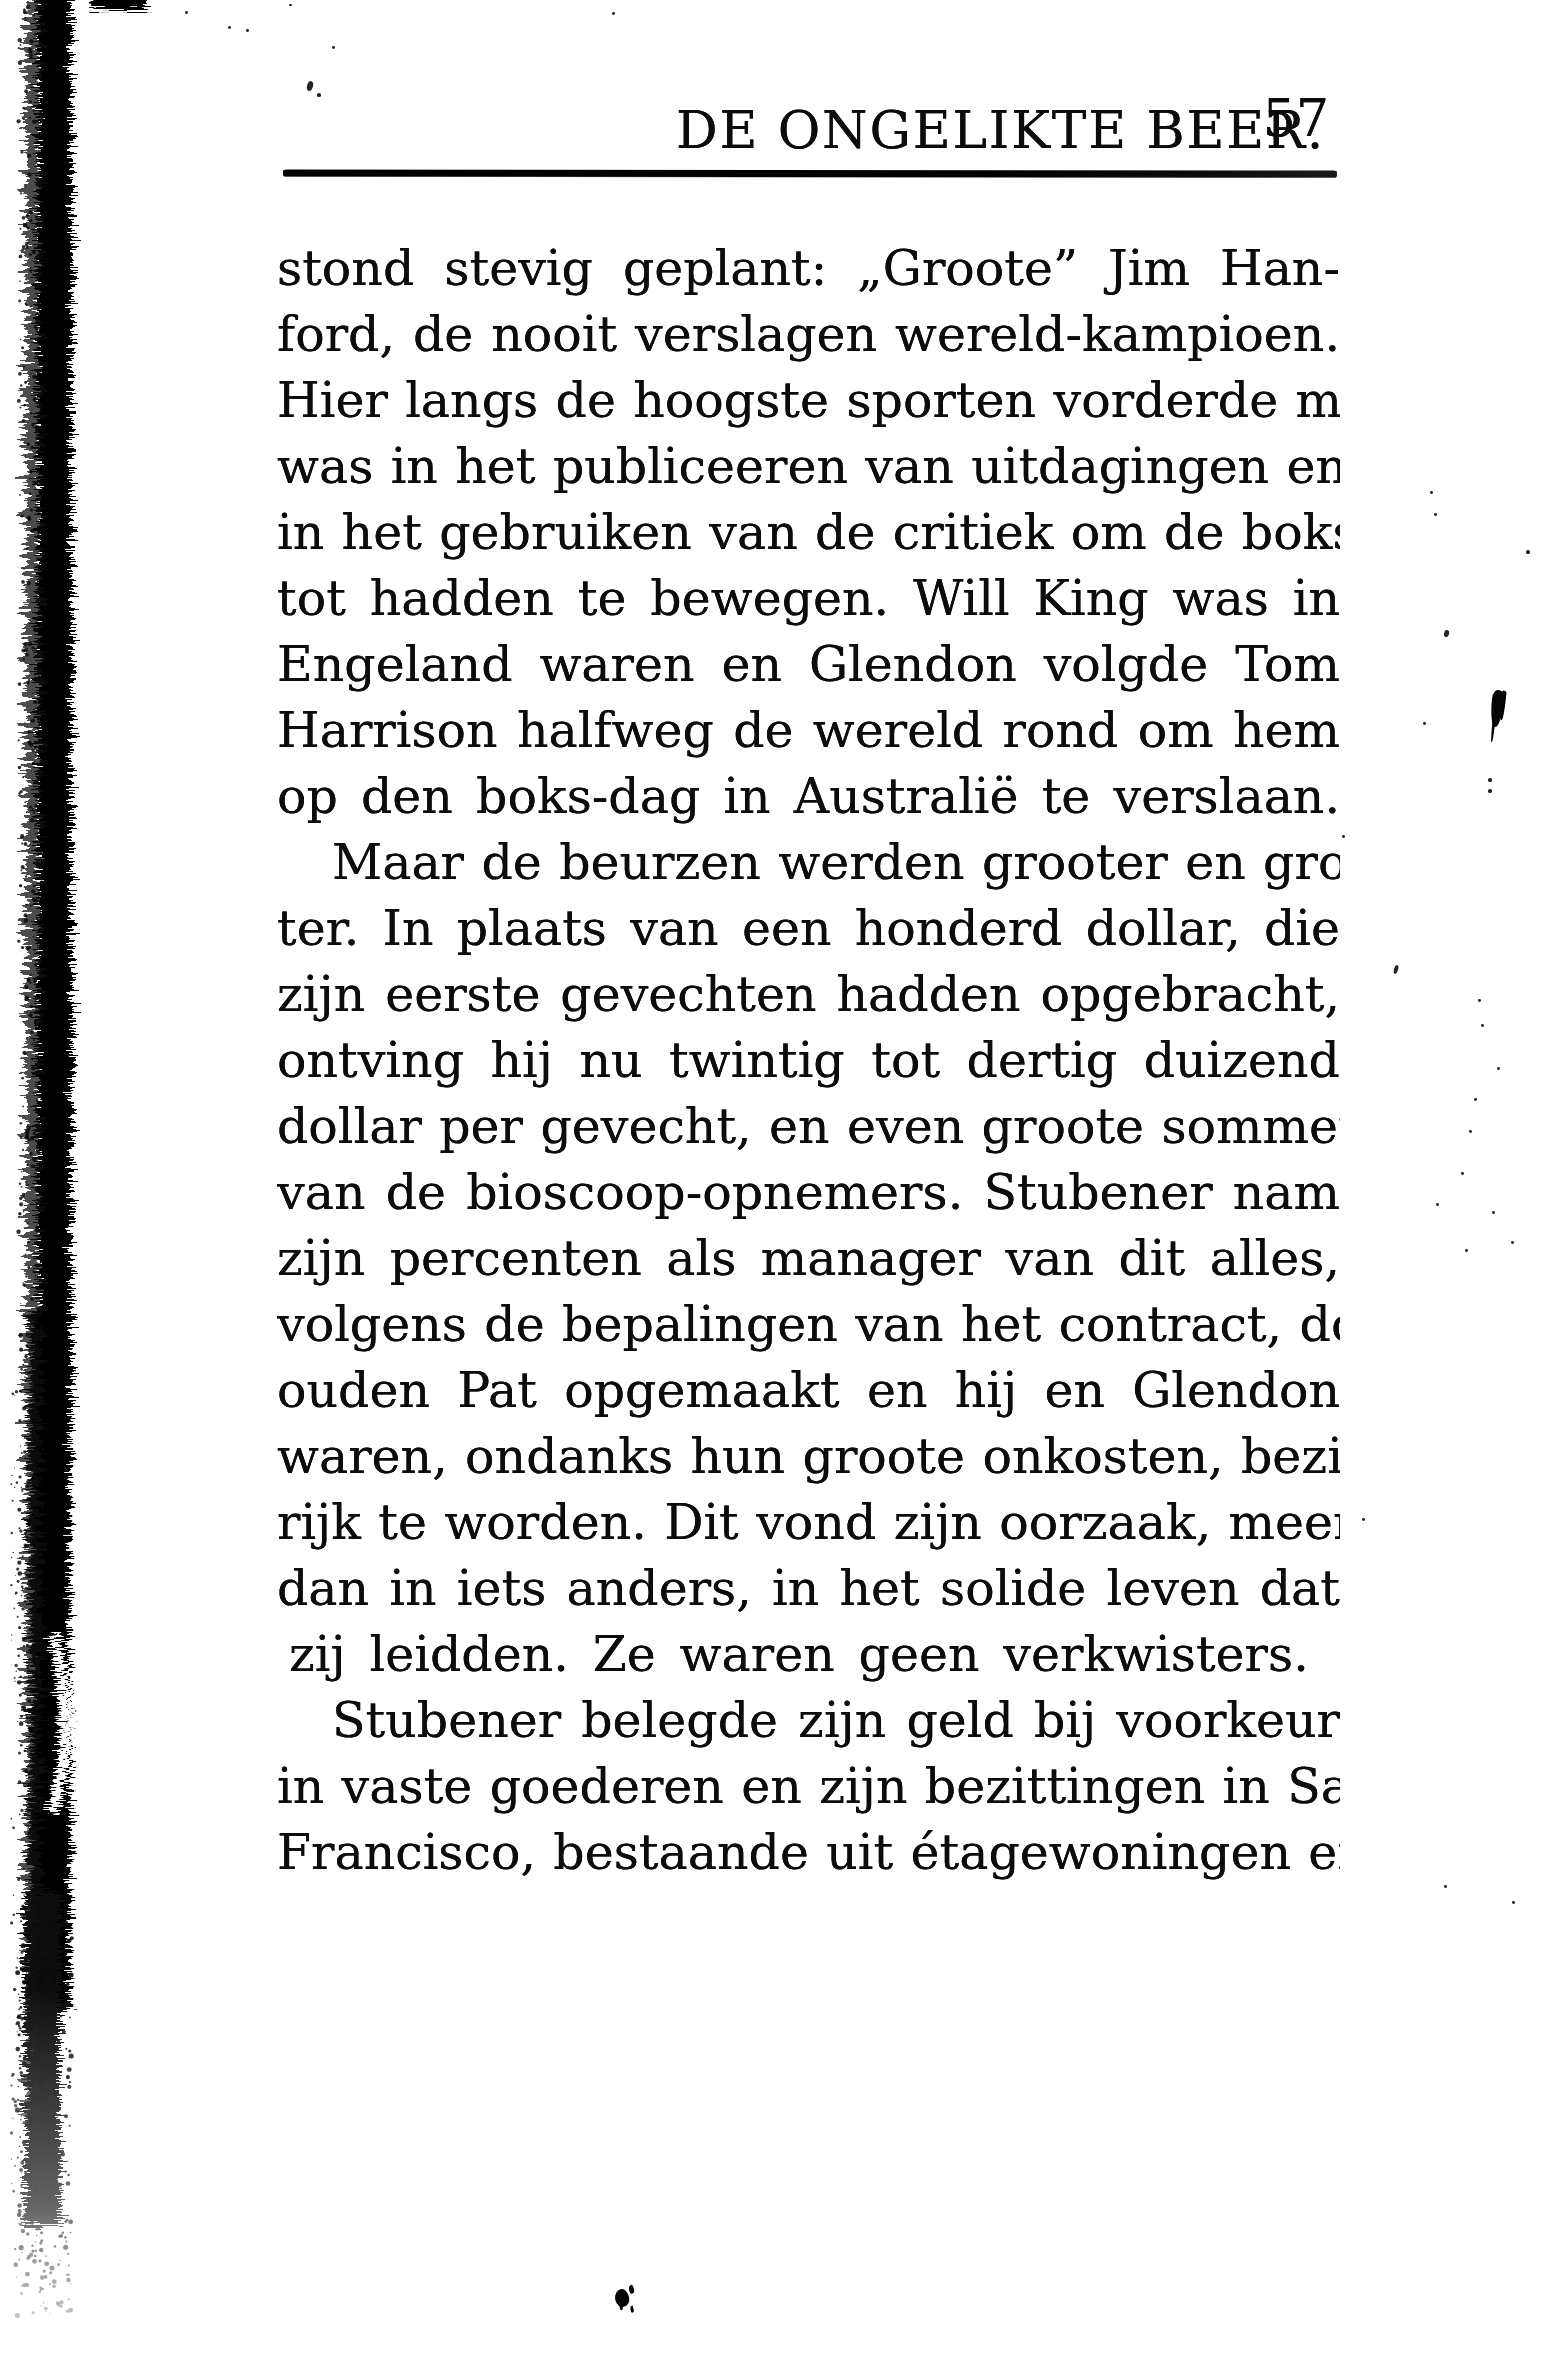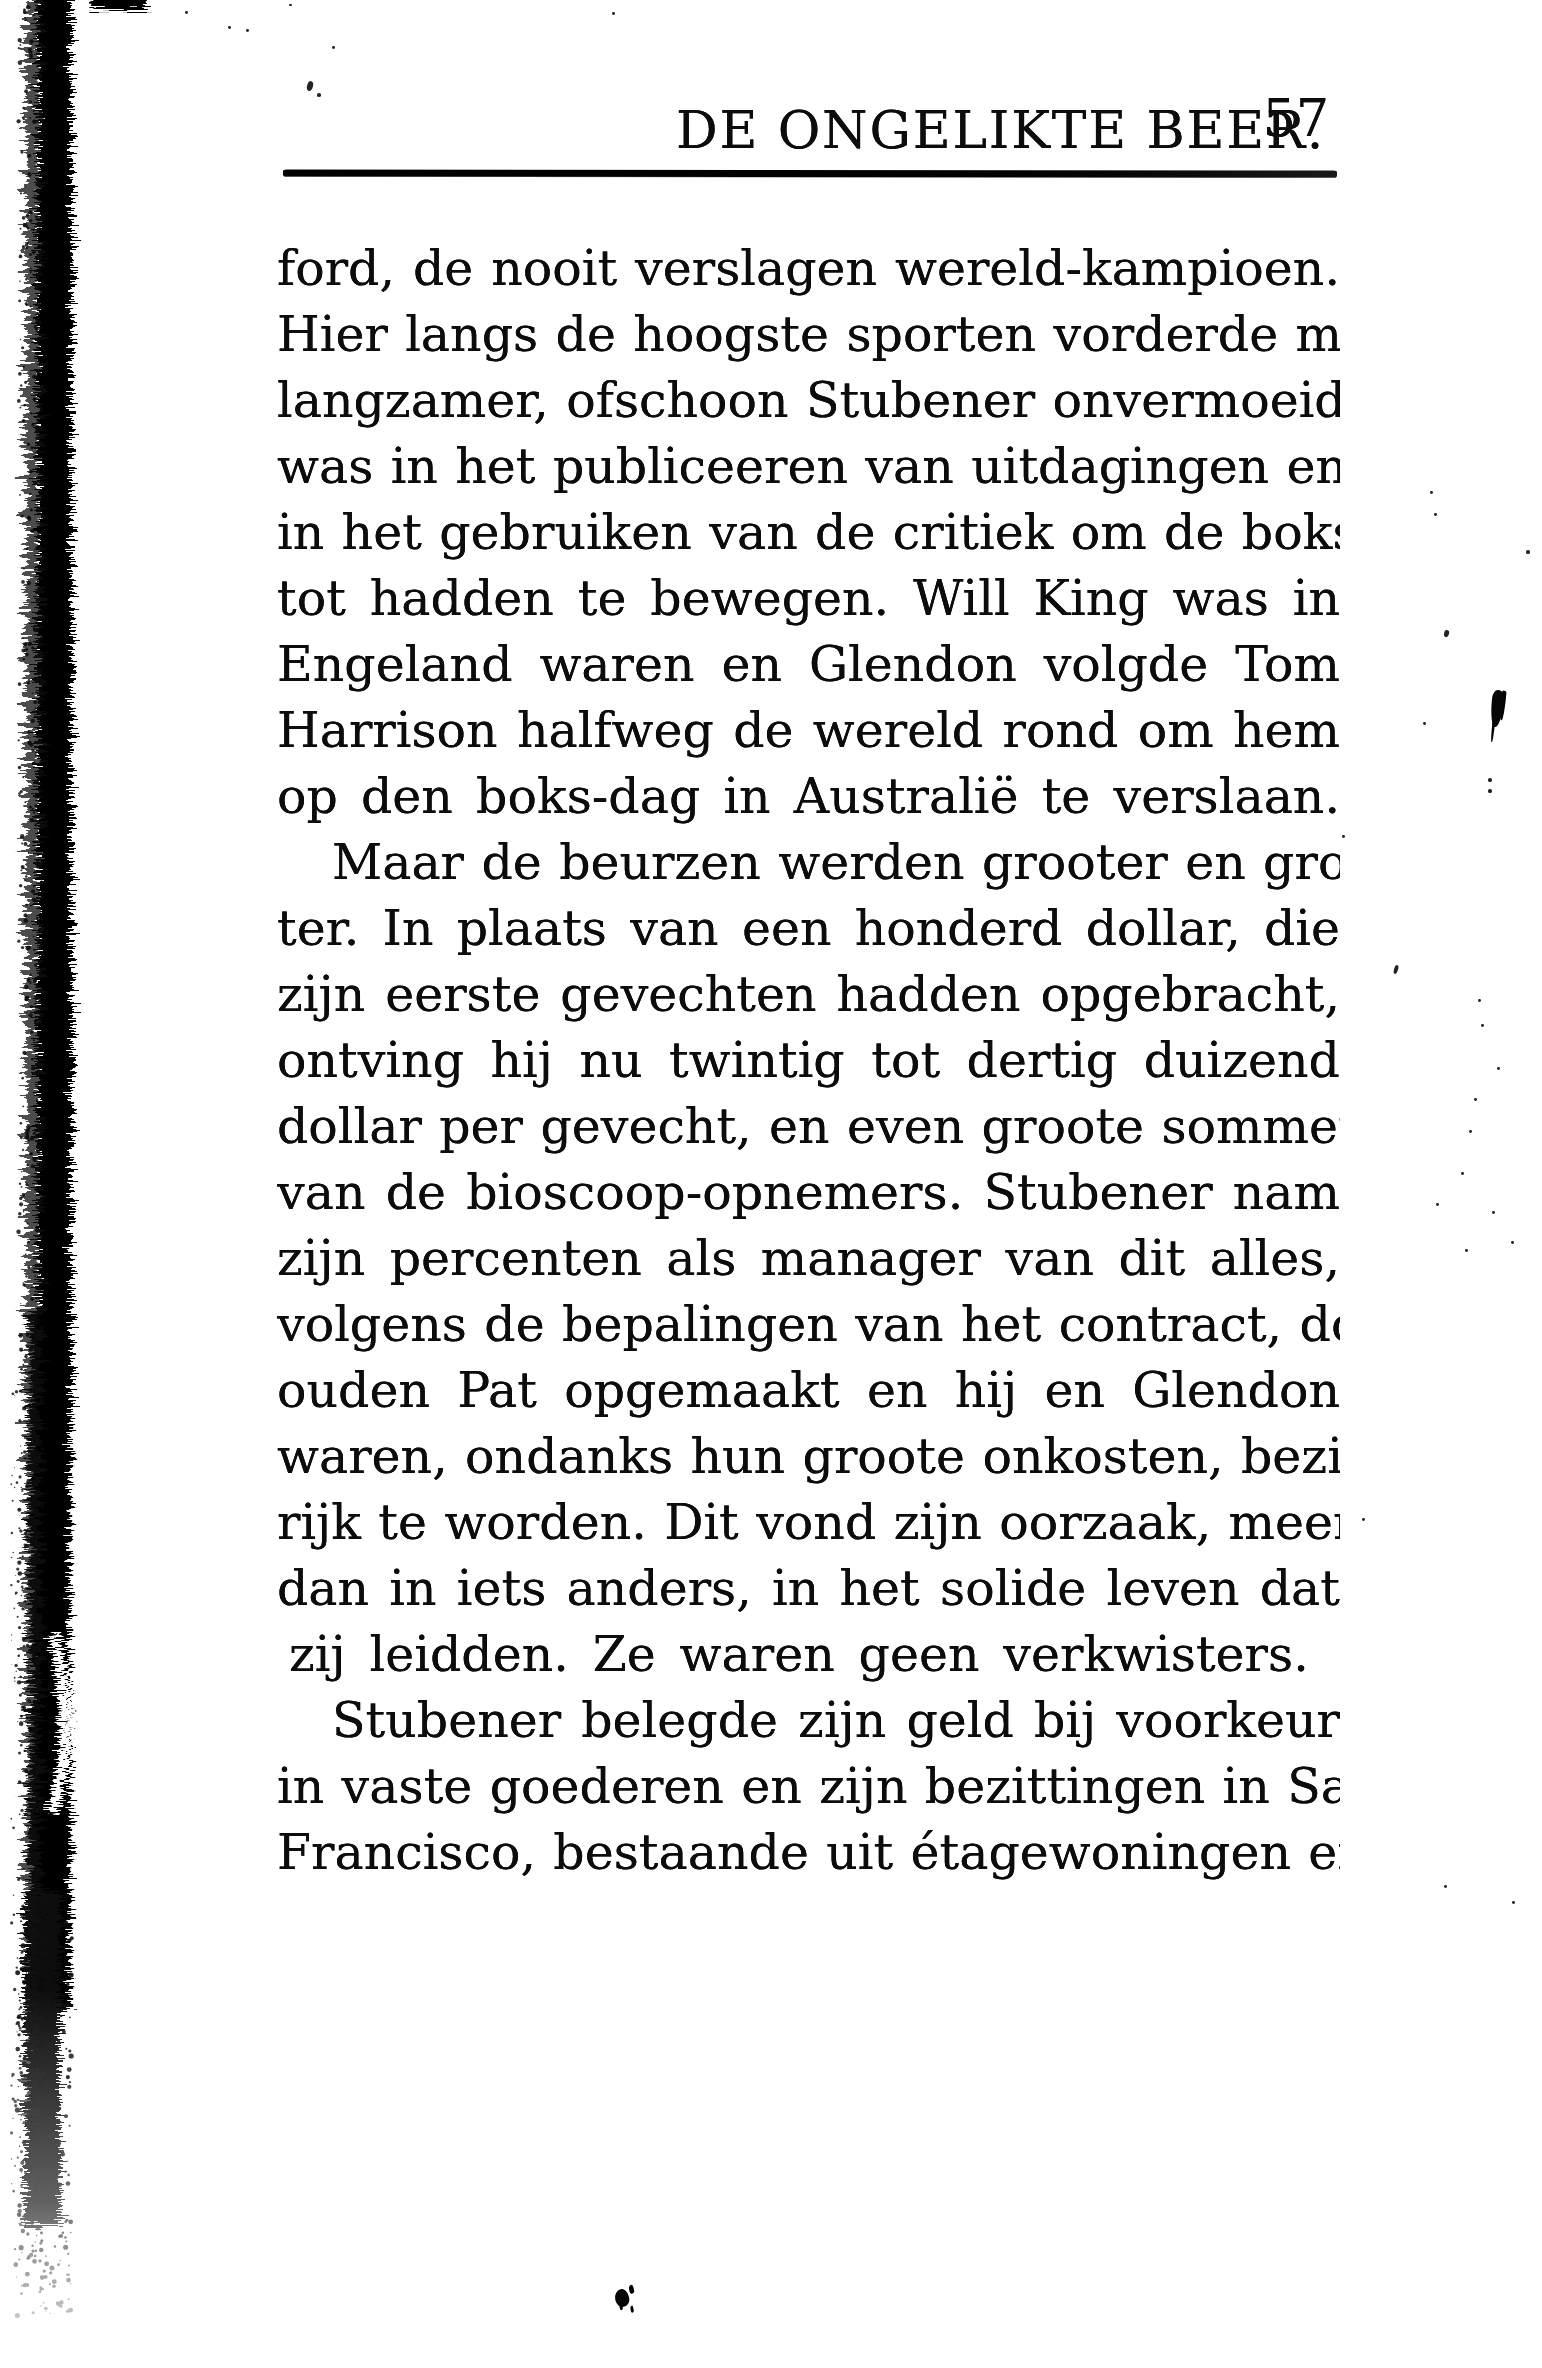--- a/index.html
+++ b/index.html
@@ -961,23 +961,23 @@
           <circle cx="23.980333333825847" cy="1719.5056558677488" r="1.4348787073674047" opacity="0.8"></circle>
         </g>
     </g>
   </svg>
 
   <div class="hdr-title">DE ONGELIKTE BEER.</div>
   <div class="hdr-num">57</div>
   <div class="hdr-rule"></div>
 
   <div class="body-text" id="body-text">
+      <div class="line">stond stevig geplant: „Groote” Jim Han-</div>
       <div class="line">ford, de nooit verslagen wereld-kampioen.</div>
       <div class="line">Hier langs de hoogste sporten vorderde men</div>
-      <div class="line">langzamer, ofschoon Stubener onvermoeid</div>
       <div class="line">was in het publiceeren van uitdagingen en</div>
       <div class="line">in het gebruiken van de critiek om de boksers</div>
       <div class="line">tot hadden te bewegen. Will King was in</div>
       <div class="line">Engeland waren en Glendon volgde Tom</div>
       <div class="line">Harrison halfweg de wereld rond om hem</div>
       <div class="line">op den boks-dag in Australië te verslaan.</div>
       <div class="line indent">Maar de beurzen werden grooter en groo-</div>
       <div class="line">ter. In plaats van een honderd dollar, die</div>
       <div class="line">zijn eerste gevechten hadden opgebracht,</div>
       <div class="line">ontving hij nu twintig tot dertig duizend</div>

